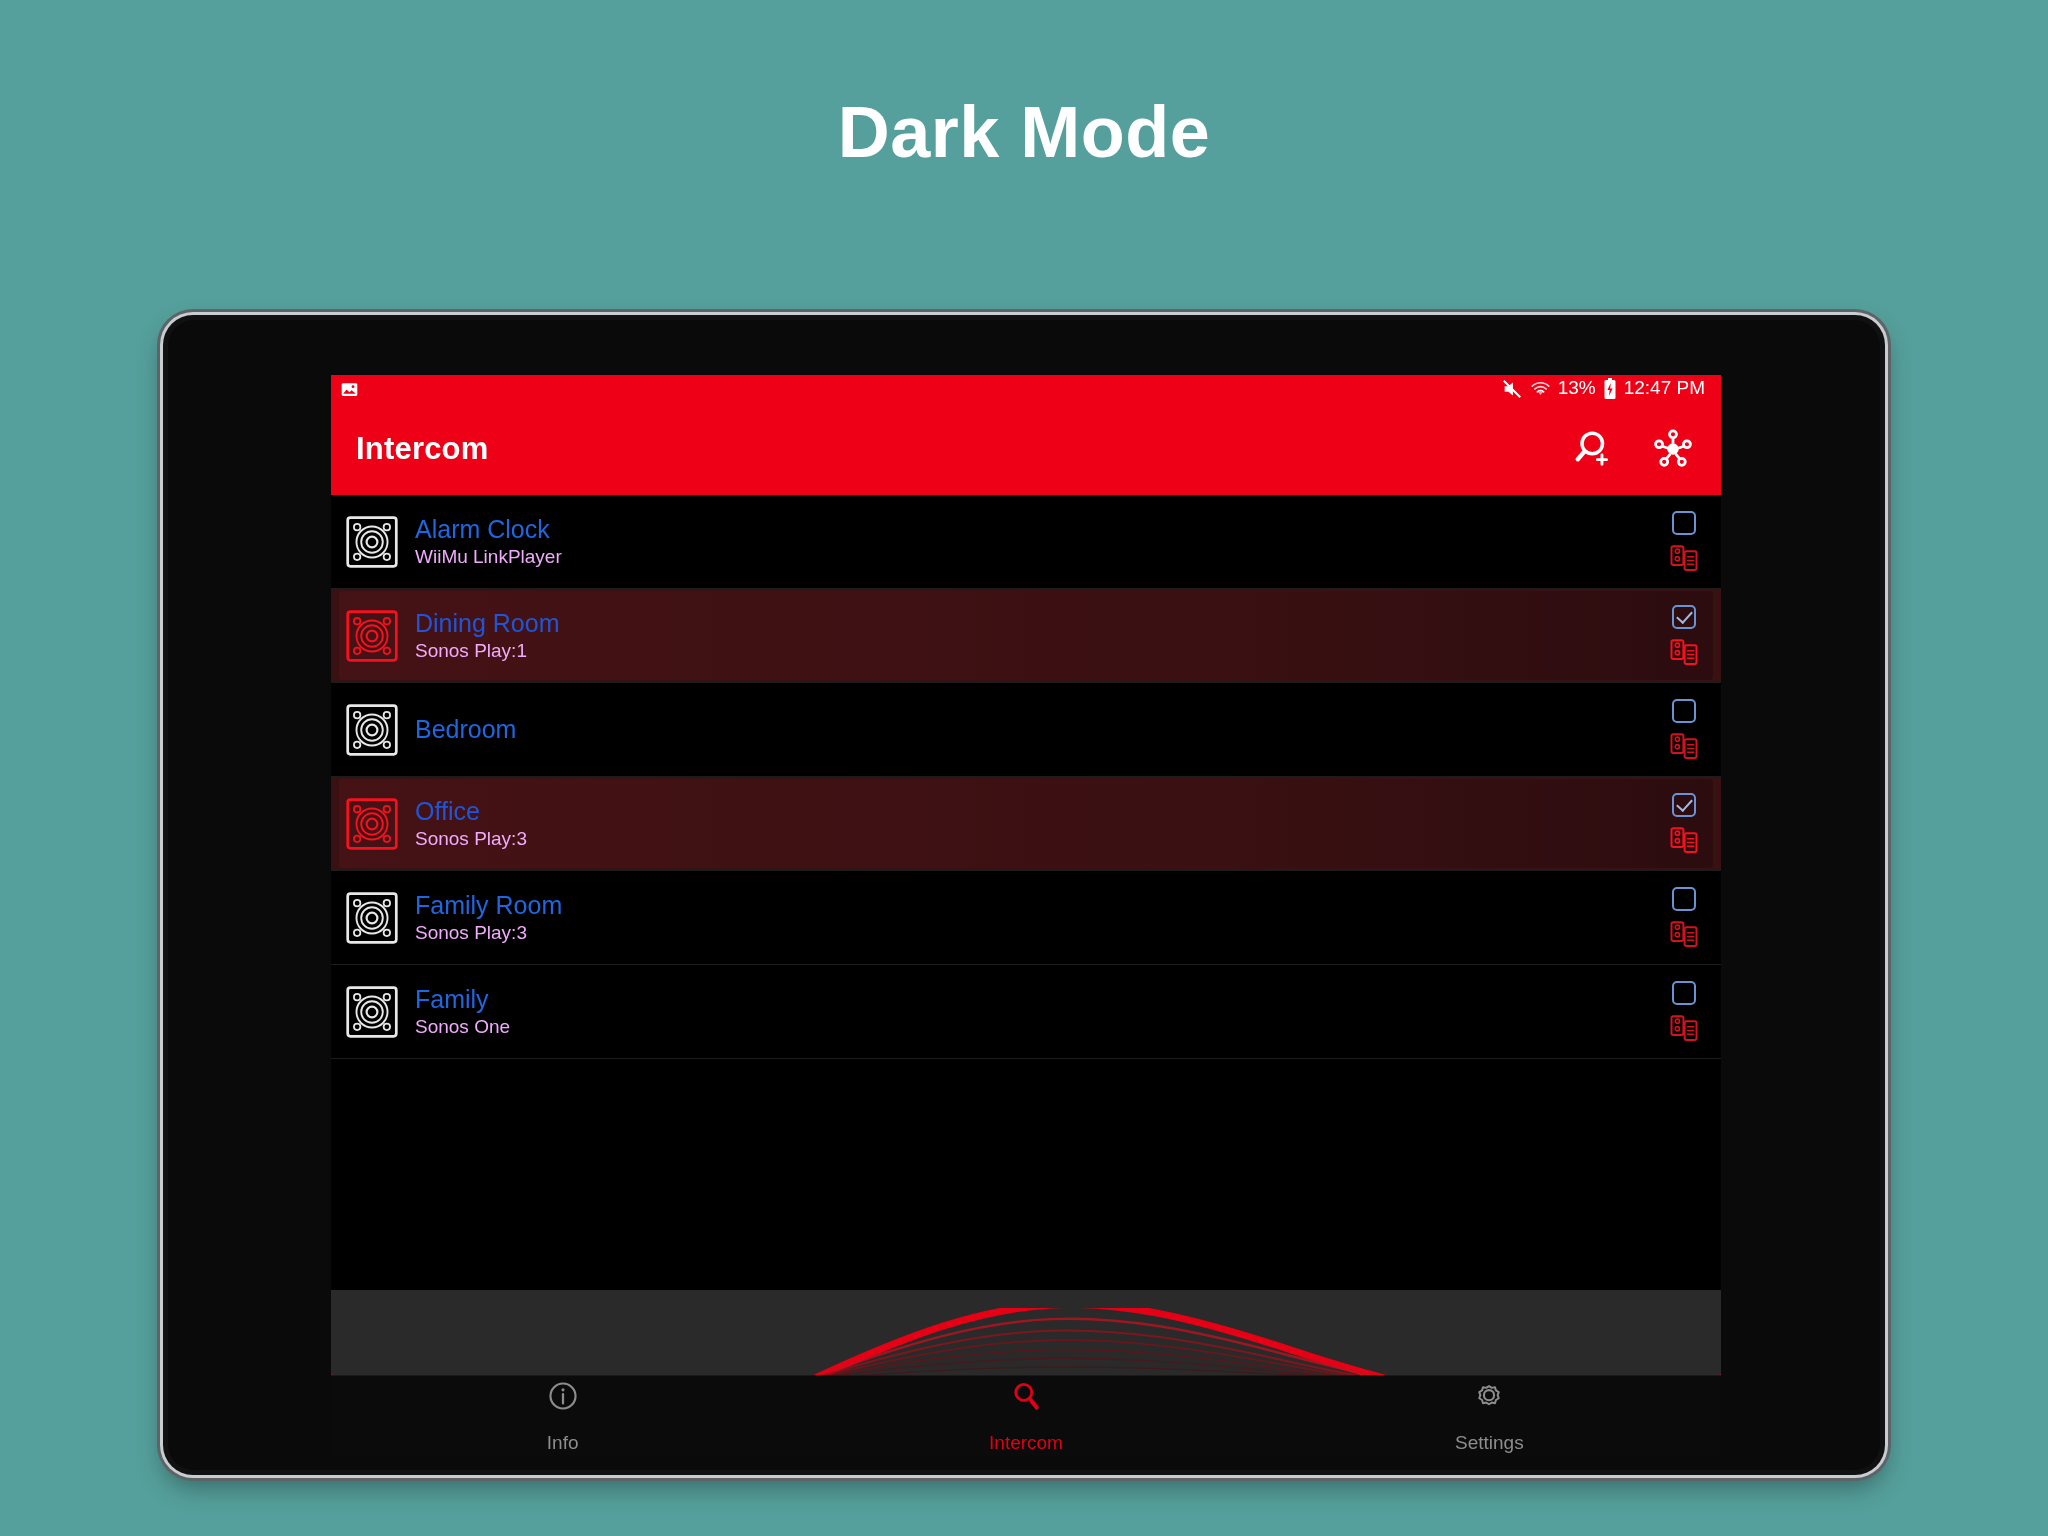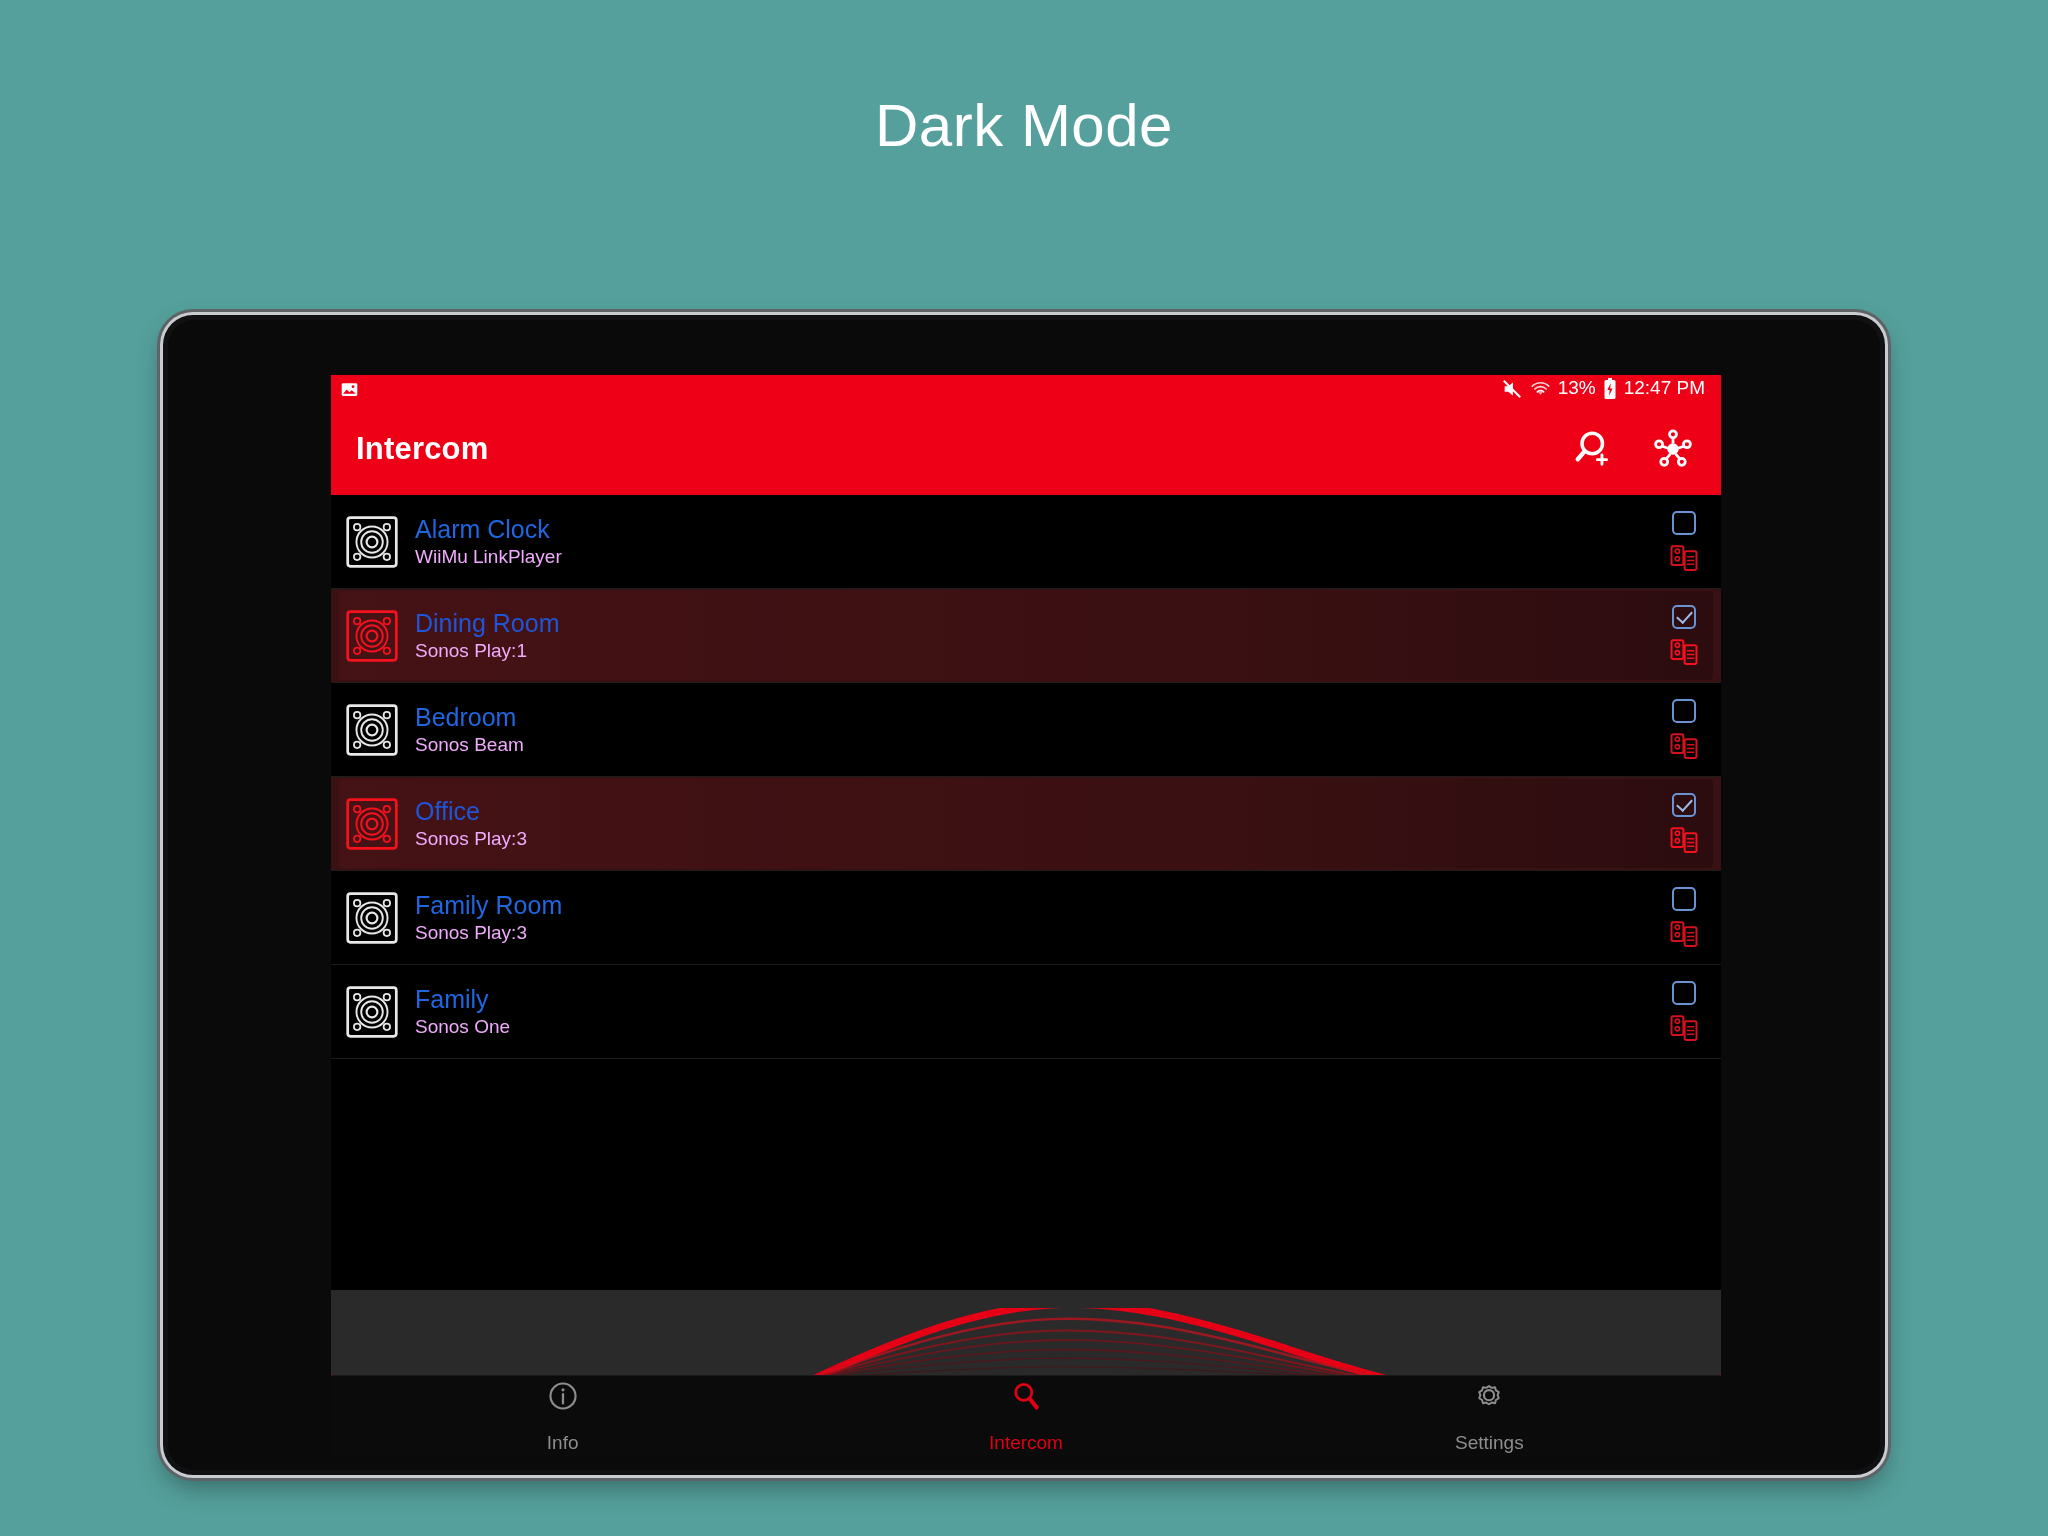--- a/index.html
+++ b/index.html
@@ -9,22 +9,22 @@
     font-family: "Liberation Sans", sans-serif;
   }
   body { background: #55a09c; position: relative; }
 
   
   .headline {
     position: absolute;
     top: 96px; left: 0; right: 0;
     text-align: center;
     color: #ffffff;
-    font-size: 60px;
-    font-weight: 400;
+    font-size: 72px;
+    font-weight: 700;
     letter-spacing: 0.5px;
     line-height: 1;
   }
 
   
   .tablet {
     position: absolute;
     left: 163px; top: 315px;
     width: 1722px; height: 1160px;
     border-radius: 30px;
@@ -323,21 +323,20 @@
           <circle cx="20" cy="20" r="11.5" stroke="#e8e8e8" stroke-width="1.4" fill="none"></circle>
           <circle cx="20" cy="20" r="8" stroke="#e8e8e8" stroke-width="1.4" fill="none"></circle>
           <circle cx="20" cy="20" r="4" stroke="#e8e8e8" stroke-width="1.6" fill="none"></circle>
           <circle cx="9" cy="9" r="2.4" stroke="#e8e8e8" stroke-width="1.3" fill="none"></circle>
           <circle cx="31" cy="9" r="2.4" stroke="#e8e8e8" stroke-width="1.3" fill="none"></circle>
           <circle cx="9" cy="31" r="2.4" stroke="#e8e8e8" stroke-width="1.3" fill="none"></circle>
           <circle cx="31" cy="31" r="2.4" stroke="#e8e8e8" stroke-width="1.3" fill="none"></circle>
         </svg>
         <div class="row-txt">
           <div class="row-title">Bedroom</div>
-          <div class="row-sub">Sonos Beam</div>
         </div>
         <div class="row-right">
           <div class="cbox"></div>
           <svg class="devcfg" viewBox="0 0 24 24">
             <rect x="2" y="2.5" width="9.5" height="15" rx="1.4" stroke="#d6111e" stroke-width="1.6" fill="none"></rect>
             <circle cx="6.7" cy="6.6" r="1.7" stroke="#d6111e" stroke-width="1.3" fill="none"></circle>
             <circle cx="6.7" cy="12.6" r="1.7" stroke="#d6111e" stroke-width="1.3" fill="none"></circle>
             <rect x="12.5" y="6.5" width="9.5" height="15" rx="1.4" stroke="#d6111e" stroke-width="1.6" fill="none"></rect>
             <path d="M14.8 11h5M14.8 14h5M14.8 17h5" stroke="#d6111e" stroke-width="1.3" stroke-linecap="round"></path>
           </svg>

